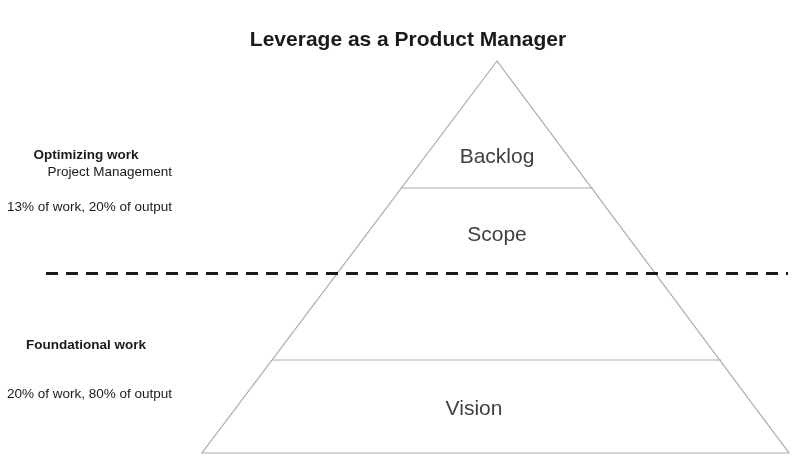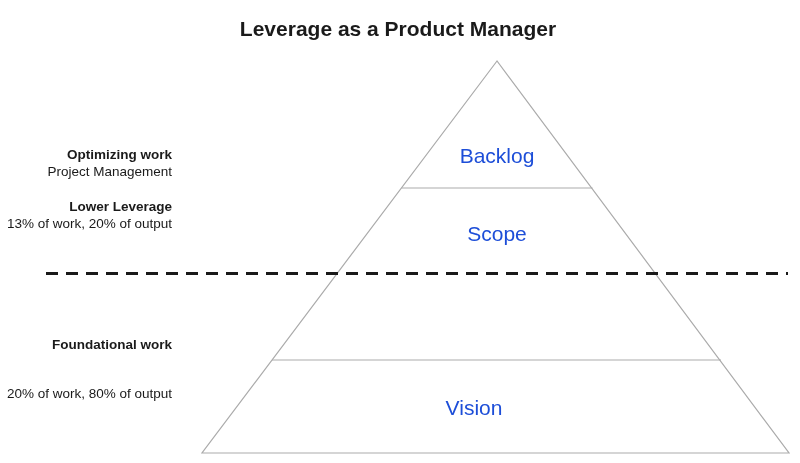--- a/index.html
+++ b/index.html
@@ -17,50 +17,50 @@
   }
   .title {
     position: absolute;
     left: 392px;
     top: 23px;
     transform: translate(-50%, -50%);
     font-size: 21px;
     font-weight: bold;
     color: #1a1a1a;
     white-space: nowrap;
-    margin: 6px;
+    margin: 16px;
   }
   svg.diagram {
     position: absolute;
     left: 0;
     top: 0;
   }
   .layer-label {
     position: absolute;
     transform: translate(-50%, -50%);
     font-size: 21px;
     font-weight: 400;
-    color: #1d4ed8;
+    color: #404040;
     white-space: nowrap;
   }
   .label-backlog  { left: 497px; top: 156px; }
   .label-scope    { left: 497px; top: 234px; }
   .label-strategy { left: 497px; top: 321px; }
   .label-vision   { left: 474px; top: 408px; }
 
   .annot {
     position: absolute;
     left: 0;
     width: 172px;
     text-align: right;
     font-size: 13.5px;
     line-height: 17px;
     color: #1a1a1a;
   }
-  .annot .b { font-weight: bold; }
+  .annot .b { font-weight: bold; text-align: center; }
   .annot .it { }
   .annot-upper-work     { top: 146px; }
   .annot-upper-leverage { top: 198px; }
   .annot-lower-work     { top: 336px; }
   .annot-lower-leverage { top: 385px; }
 </style>
 </head>
 <body>
 
 <div class="canvas">
@@ -77,21 +77,20 @@
   <div class="layer-label label-backlog">Backlog</div>
   <div class="layer-label label-scope">Scope</div>
   <div class="layer-label label-vision">Vision</div>
 
   <div class="annot annot-upper-work">
     <div class="b">Optimizing work</div>
     <div><span class="it">Project</span><span> Management</span></div>
   </div>
 
   <div class="annot annot-upper-leverage">
-    <div class="b">Lower Leverage</div>
     <div>13% of work, 20% of output</div>
   </div>
 
   <div class="annot annot-lower-work">
     <div class="b">Foundational work</div>
   </div>
 
   <div class="annot annot-lower-leverage">
     <div>20% of work, 80% of output</div>
   </div>

